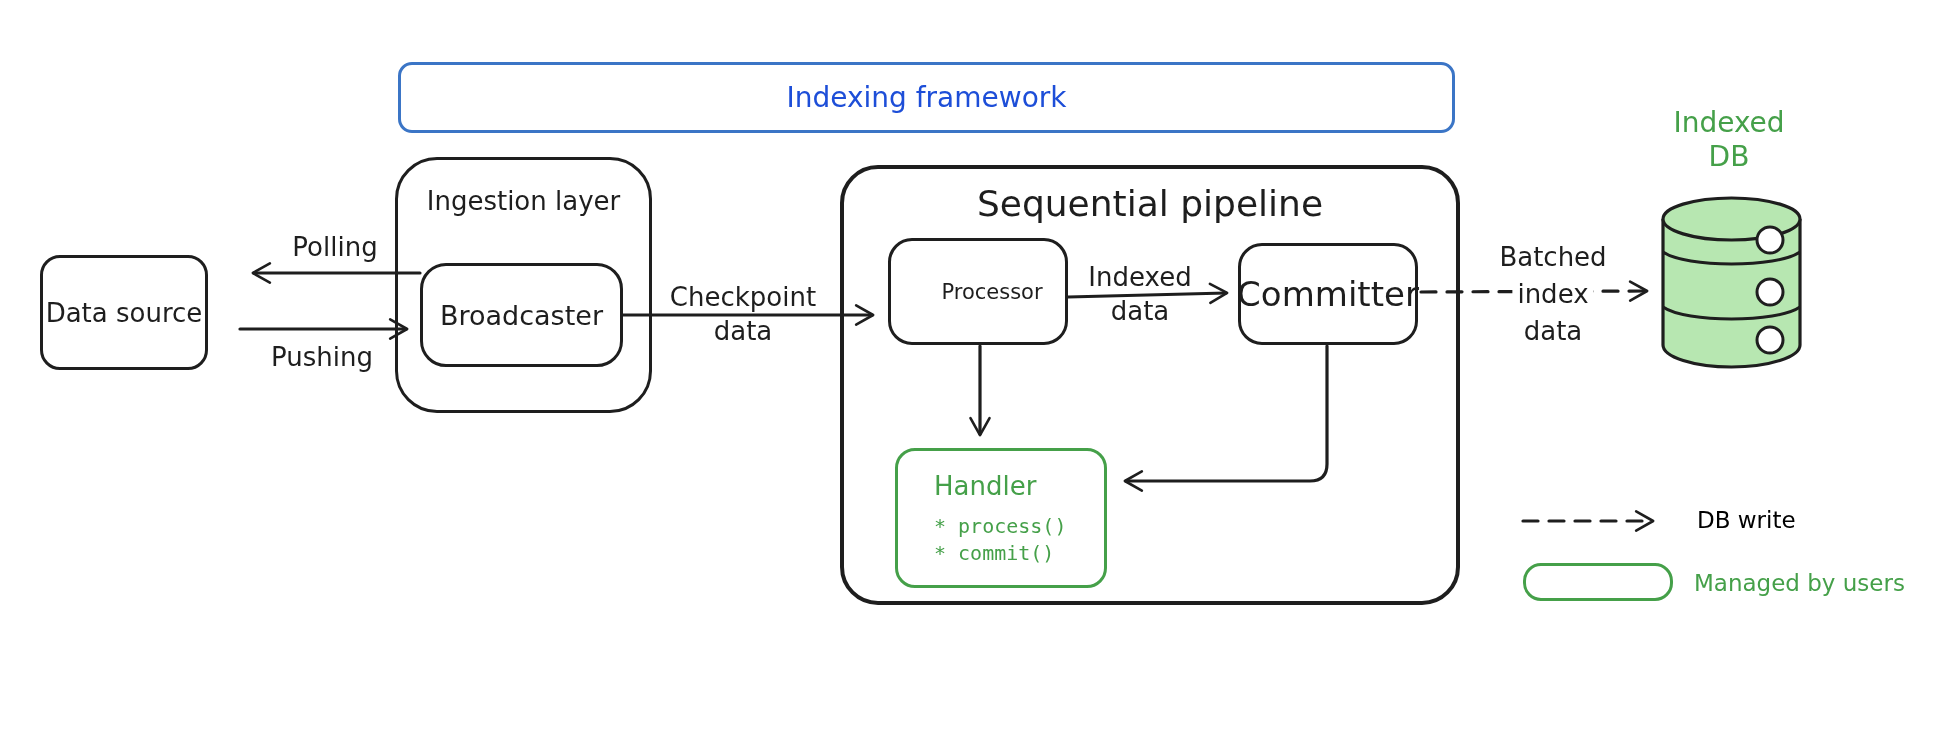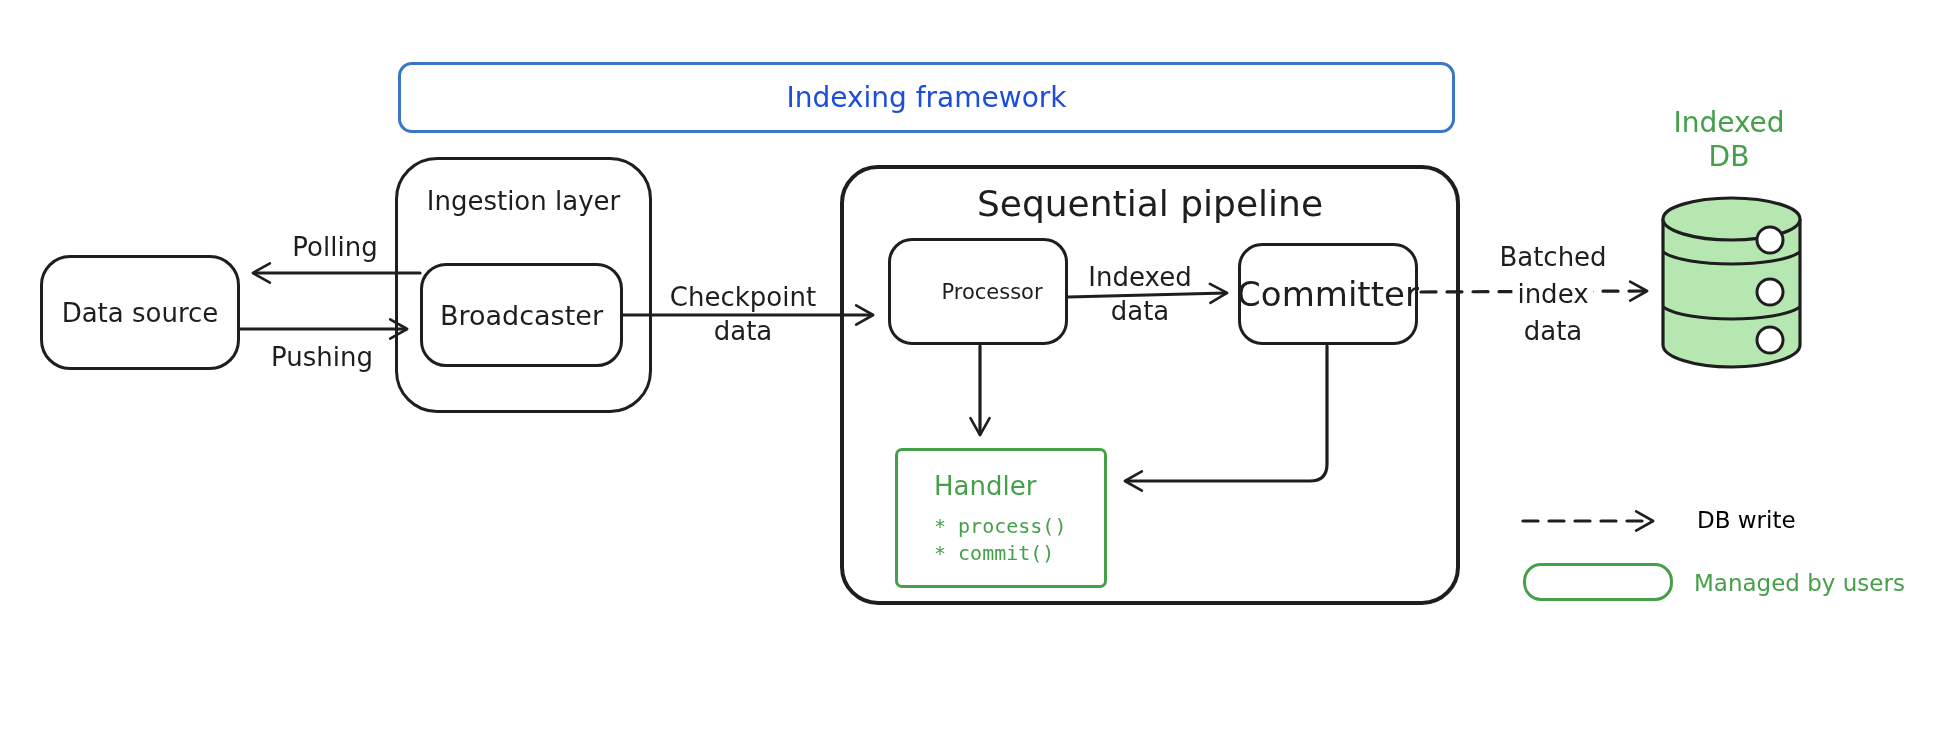--- a/index.html
+++ b/index.html
@@ -8,31 +8,31 @@
     font-family:"DejaVu Sans","Liberation Sans",sans-serif;color:#1e1e1e;
   }
   .abs{position:absolute;box-sizing:border-box;}
   
   .sketchbox{border:3.5px solid #1e1e1e;background:#ffffff;display:flex;align-items:center;justify-content:center;white-space:nowrap;}
   .topLabelBox{align-items:flex-start;}
   .blue-box{left:398px;top:62px;width:1057px;height:71px;border:3.5px solid #3b75c6;border-radius:14px;background:transparent;display:flex;align-items:center;justify-content:center;}
   .blue-box span{color:#1d4ed8;font-size:28px;}
   .ingestion-box{left:395px;top:157px;width:257px;height:256px;border-radius:42px;padding-top:26px;background:transparent;}
   .ingestion-box span{font-size:26px;}
-  .datasource-box{left:40px;top:255px;width:200px;height:115px;border-radius:30px;}
+  .datasource-box{left:40px;top:255px;width:168px;height:115px;border-radius:20px;}
   .datasource-box span{font-size:26px;}
   .broadcaster-box{left:420px;top:263px;width:203px;height:104px;border-radius:26px;}
   .broadcaster-box span{font-size:27px;}
   .pipeline-box{left:840px;top:165px;width:620px;height:440px;border-width:4px;border-radius:38px;padding-top:14px;background:transparent;}
   .pipeline-box span{font-size:36px;}
   .processor-box{left:888px;top:238px;width:180px;height:107px;border-radius:24px;}
   .processor-box span{font-size:21px;margin-left:28px;}
   .committer-box{left:1238px;top:243px;width:180px;height:102px;border-radius:24px;}
   .committer-box span{font-size:34px;}
-  .handler-box{left:895px;top:448px;width:212px;height:140px;border:3.5px solid #45a049;border-radius:7px;background:#ffffff;padding:20px 0 0 36px;}
+  .handler-box{left:895px;top:448px;width:212px;height:140px;border:3.5px solid #45a049;border-radius:20px;background:#ffffff;padding:20px 0 0 36px;}
   .handler-title{color:#45a049;font-size:26px;margin-bottom:12px;}
   .handler-method{color:#45a049;font-size:20px;font-family:"DejaVu Sans Mono","Liberation Mono",monospace;line-height:27px;white-space:pre;}
   
   .lbl{position:absolute;font-size:26px;line-height:34px;white-space:nowrap;text-align:center;transform:translateX(-50%);z-index:5;}
   .lbl .bg{background:#ffffff;padding:0 5px;}
   .polling{left:335px;top:230px;}
   .pushing{left:322px;top:340px;}
   .checkpoint{left:743px;top:280px;}
   .indexed{left:1140px;top:260px;}
   .batched{left:1553px;top:239px;line-height:37px;}

